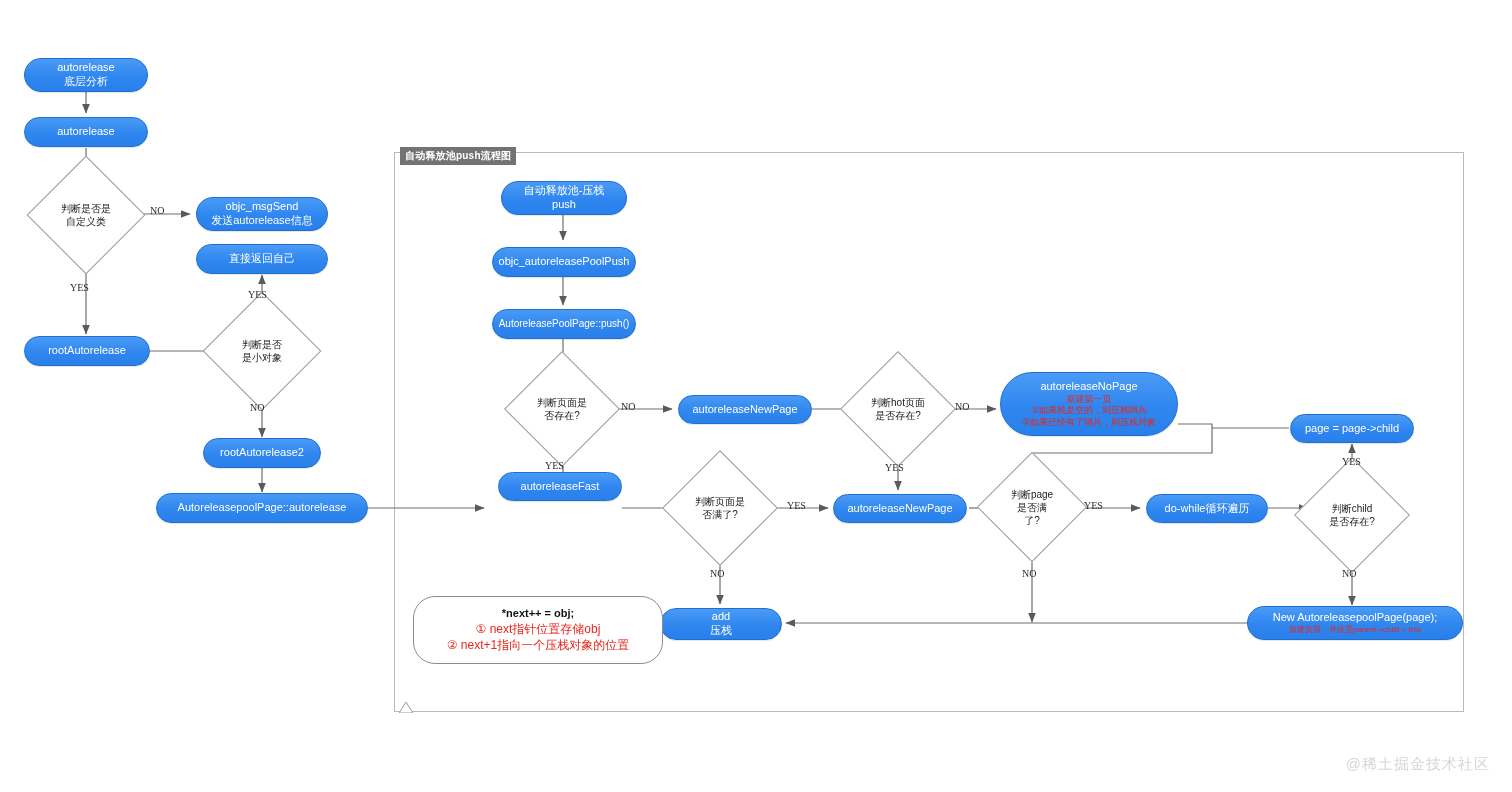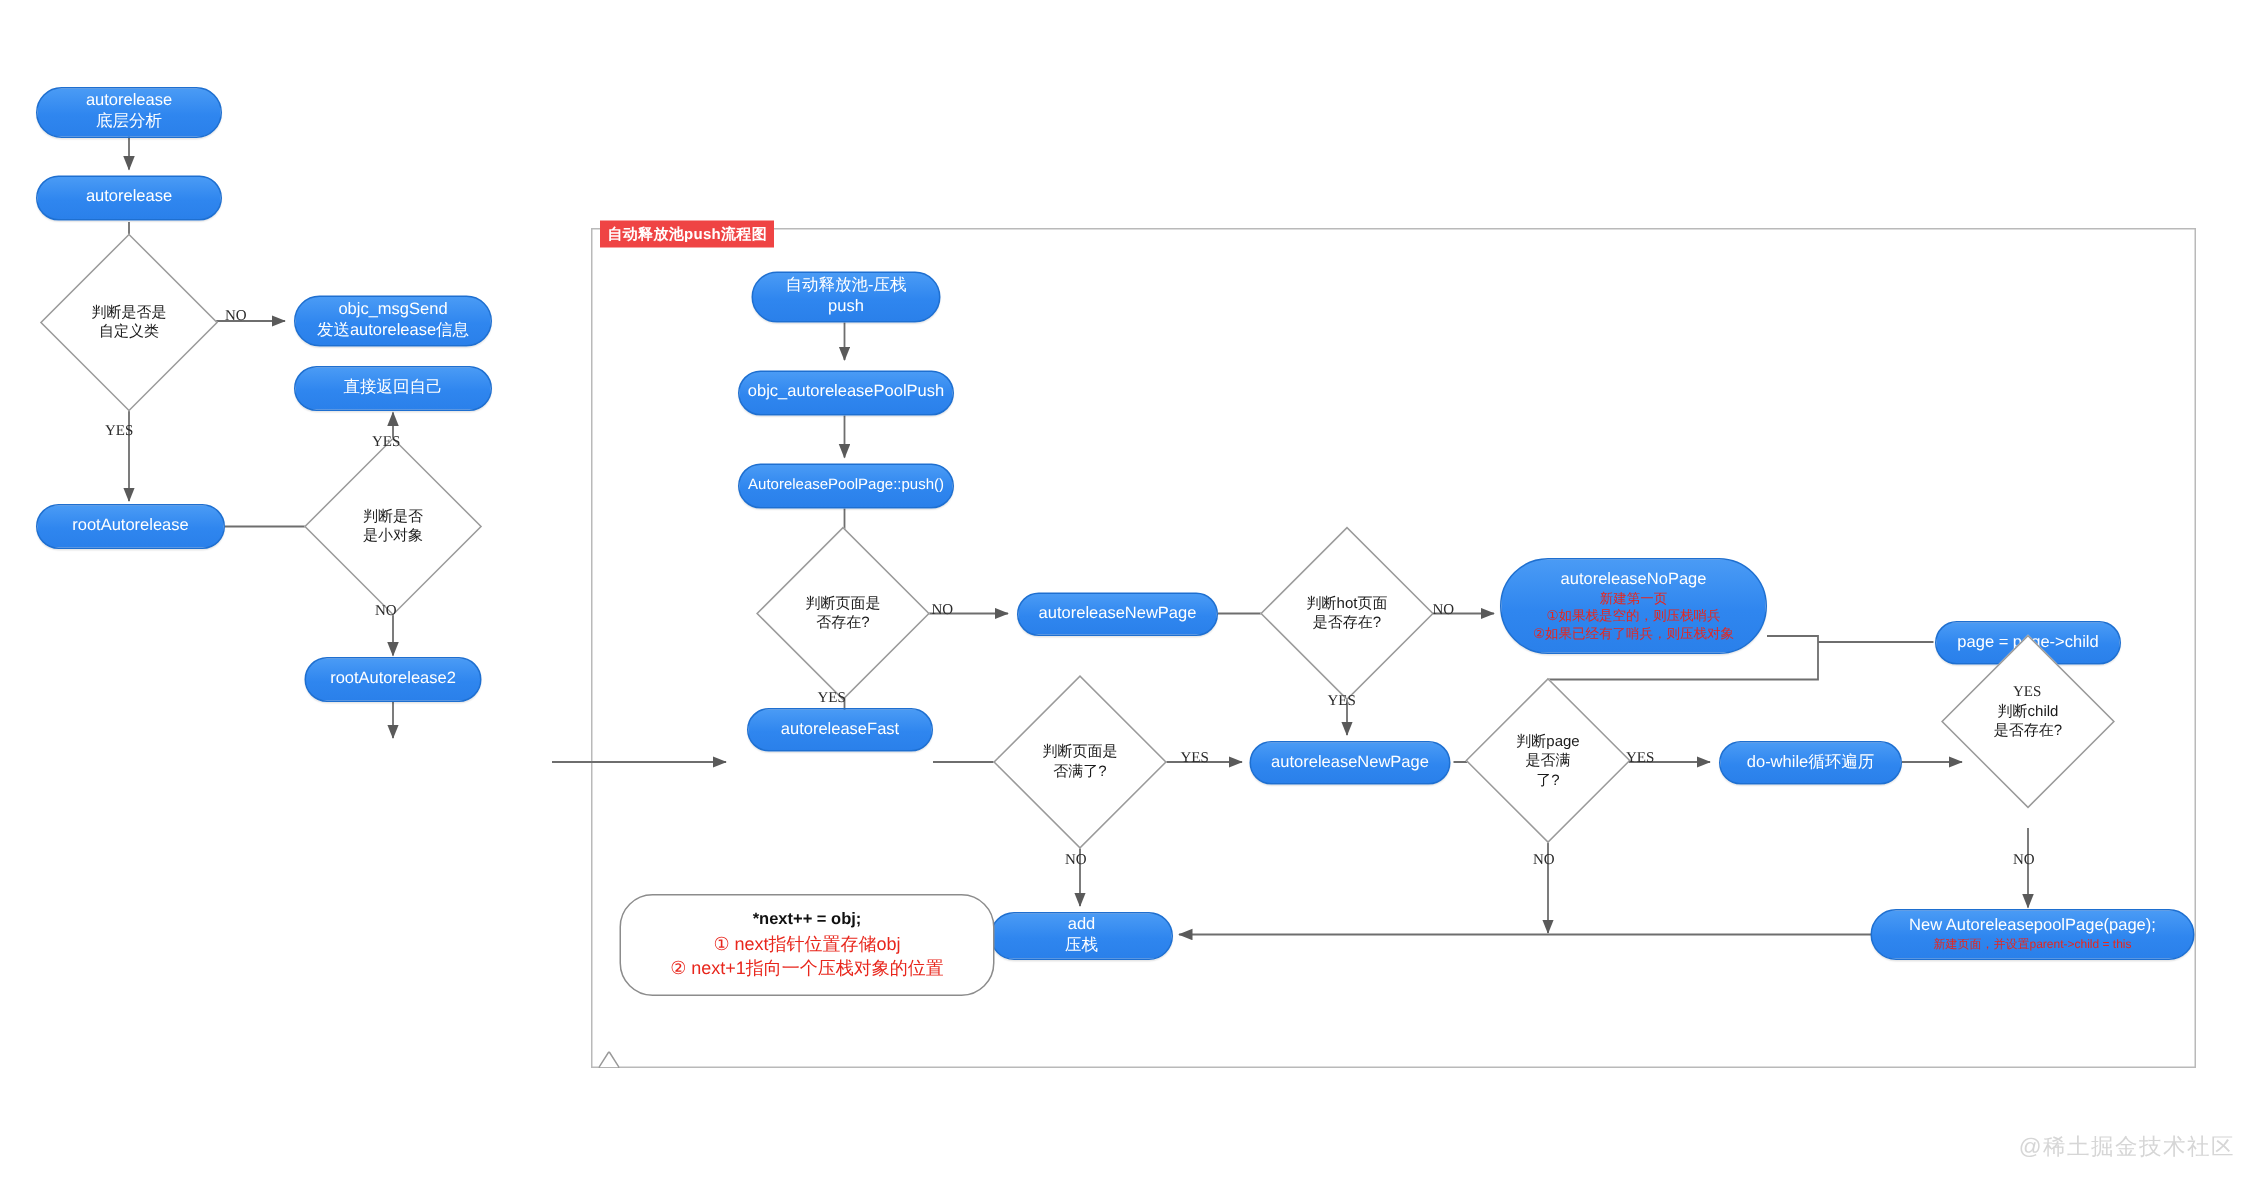--- a/index.html
+++ b/index.html
@@ -51,21 +51,21 @@
     display:flex;flex-direction:column;align-items:center;justify-content:center;
   }
   .note .red{color:#e8261c;font-size:12px;}
   .note .hd{font-weight:bold;font-size:11px;color:#111;}
 
   
   .frame{
     position:absolute;border:1px solid #b9b9b9;background:transparent;
   }
   .frame-label{
-    position:absolute;background:#ef4444;color:#ffffff;
+    position:absolute;background:#737373;color:#ffffff;
     font-size:10px;font-weight:bold;padding:2px 5px;white-space:nowrap;
     letter-spacing:.2px;
   }
 
   
   .elabel{
     position:absolute;font-size:10px;color:#2b2b2b;
     font-family:"Liberation Serif","DejaVu Serif",serif;
     background:transparent;white-space:nowrap;
   }
@@ -193,20 +193,23 @@
   </div>
 
   <div class="node pill" style="left:24px;top:336px;width:126px;height:30px;">
     <span class="ln">rootAutorelease</span>
   </div>
 
   <div class="node pill" style="left:203px;top:438px;width:118px;height:30px;">
     <span class="ln">rootAutorelease2</span>
   </div>
 
+  <div class="node pill" style="left:156px;top:493px;width:212px;height:30px;">
+    <span class="ln">AutoreleasepoolPage::autorelease</span>
+  </div>
 
   <div class="node pill" style="left:501px;top:181px;width:126px;height:34px;flex-direction:column;">
     <span class="ln">自动释放池-压栈</span>
     <span class="ln">push</span>
   </div>
 
   <div class="node pill" style="left:492px;top:247px;width:144px;height:30px;">
     <span class="ln">objc_autoreleasePoolPush</span>
   </div>
 
@@ -267,21 +270,21 @@
       <span>判断page</span><br>
       <span>是否满</span><br>
       <span>了?</span>
     </span>
   </div>
 
   <div class="node pill" style="left:1146px;top:494px;width:122px;height:29px;">
     <span class="ln">do-while循环遍历</span>
   </div>
 
-  <div class="node dia" style="left:1311px;top:440px;width:82px;height:82px;">
+  <div class="node dia" style="left:1311px;top:474px;width:82px;height:82px;">
     <span class="shape"></span>
     <span class="txt">
       <span>判断child</span><br>
       <span>是否存在?</span>
     </span>
   </div>
 
   <div class="node pill" style="left:660px;top:608px;width:122px;height:32px;flex-direction:column;">
     <span class="ln">add</span>
     <span class="ln">压栈</span>

